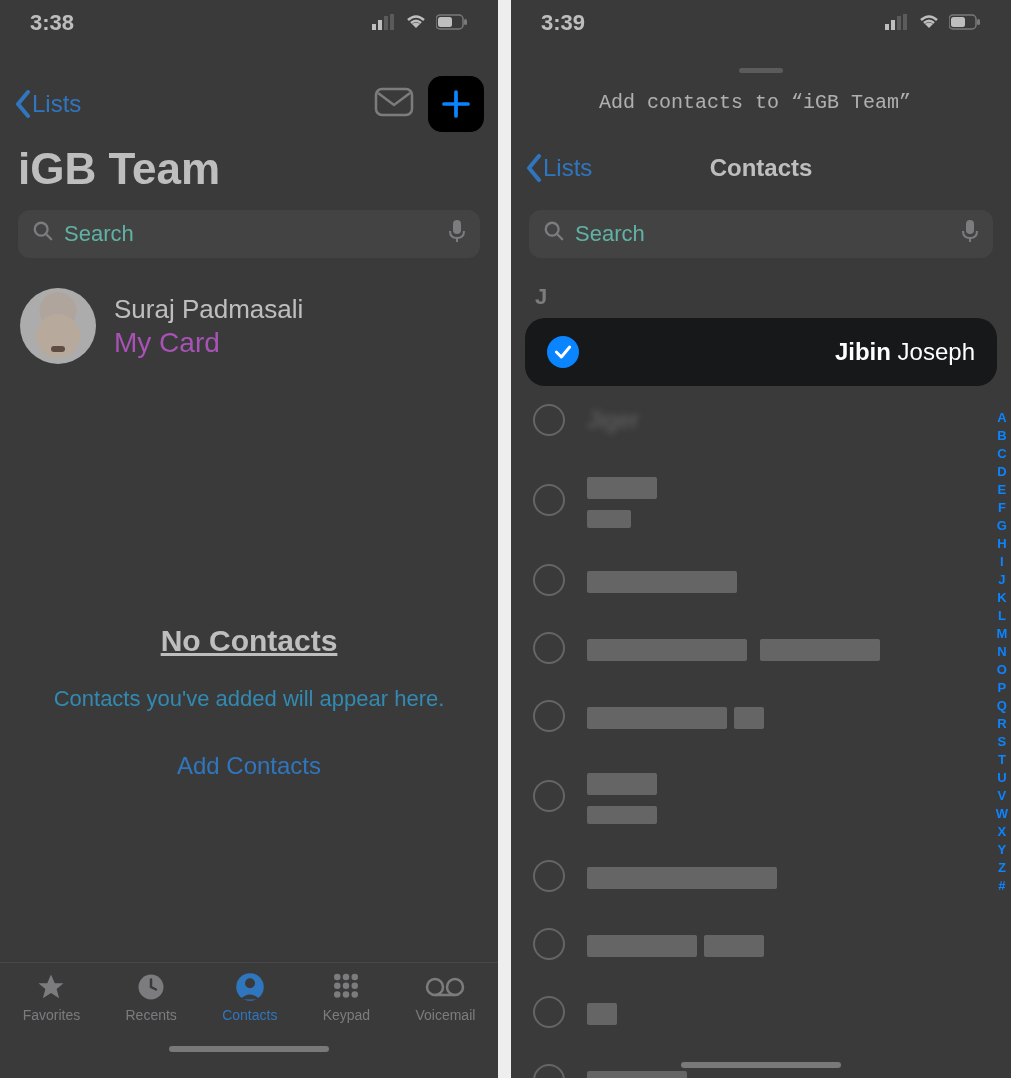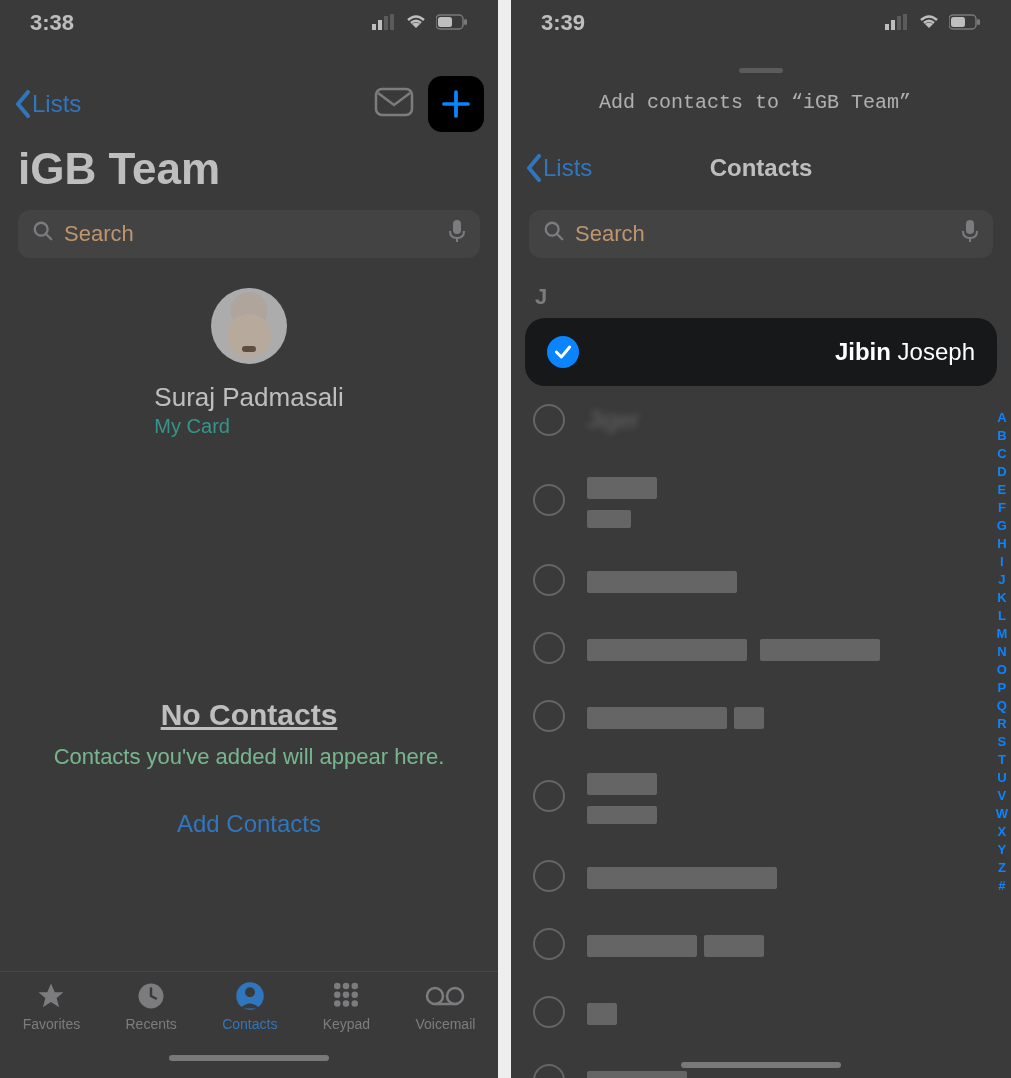--- a/index.html
+++ b/index.html
@@ -18,39 +18,39 @@
   .navrow { display:flex; align-items:center; justify-content:space-between; padding: 18px 14px 0 14px; }
   .back { display:flex; align-items:center; color:#0a84ff; font-size:24px; gap:2px; }
   .back svg { margin-right: -2px; }
   .nav-actions { display:flex; align-items:center; gap:14px; }
   .mail-icon { color:#8e8e93; }
   .plus-btn { width:56px; height:56px; border-radius:14px; background:#000; display:flex; align-items:center; justify-content:center; color:#0a84ff; position:relative; z-index:60; }
   .plus-btn svg { width:32px; height:32px; }
 
   .big-title { color:#fff; font-size:44px; font-weight:700; padding: 12px 18px 10px 18px; }
 
-  .searchbar { margin: 6px 18px 0 18px; height:48px; background:#2c2c2e; border-radius:12px; display:flex; align-items:center; padding: 0 14px; color:#fdba74; font-size:22px; gap:10px; }
+  .searchbar { margin: 6px 18px 0 18px; height:48px; background:#2c2c2e; border-radius:12px; display:flex; align-items:center; padding: 0 14px; color:#5eead4; font-size:22px; gap:10px; }
   .searchbar .sicon { flex:0 0 auto; }
   .searchbar .stext { flex:1; }
   .searchbar .mic { flex:0 0 auto; }
 
-  .mycard { display:flex; align-items:center; gap:18px; padding: 30px 20px 20px 20px; flex-direction: column; }
+  .mycard { display:flex; align-items:center; gap:18px; padding: 30px 20px 20px 20px; }
   .avatar { width:76px; height:76px; border-radius:50%; background:#777; background: radial-gradient(circle at 50% 30%, #e7d5c6 0 28%, #e0e0e0 29% 100%); display:flex; align-items:flex-end; justify-content:center; overflow:hidden; }
   .avatar-face { width:44px; height:44px; border-radius:50%; background:#f3dcc4; margin-bottom:6px; position:relative; }
   .avatar-face::after { content:""; position:absolute; left:50%; bottom:6px; transform:translateX(-50%); width:14px; height:6px; background:#5b3a29; border-radius:3px; }
   .mycard-text .name { color:#fff; font-size:26px; }
-  .mycard-text .sub { color:#14b8a6; font-size:20px; margin-top:2px; }
+  .mycard-text .sub { color:#d946ef; font-size:28px; margin-top:2px; }
 
   .empty { text-align:center; margin-top:240px; }
   .empty .t1 { color:#fff; font-size:30px; font-weight:700;text-decoration:underline; }
-  .empty .t2 { color:#86efac; font-size:22px; margin-top:12px; }
+  .empty .t2 { color:#0ea5e9; font-size:22px; margin-top:28px; }
   .empty .link { color:#0a84ff; font-size:24px; margin-top:40px; display:inline-block; }
 
   
-  .tabbar { position:absolute; bottom:7px; left:0; right:0; height:100px; background:#1c1c1e; border-top:1px solid #333; display:flex; justify-content:space-around; align-items:flex-start; padding-top:8px; }
+  .tabbar { position:absolute; bottom:16px; left:0; right:0; height:100px; background:#1c1c1e; border-top:1px solid #333; display:flex; justify-content:space-around; align-items:flex-start; padding-top:8px; }
   .tab { display:flex; flex-direction:column; align-items:center; gap:4px; color:#8e8e93; font-size:14px; }
   .tab.active { color:#0a84ff; }
   .tab .ticon { height:32px; display:flex; align-items:center; justify-content:center; }
   .home-indicator { position:absolute; bottom:10px; left:50%; transform:translateX(-50%); width:160px; height:6px; background:#888; border-radius:3px; }
 
   
   .sheet-handle { width:44px; height:5px; background:#555; border-radius:3px; margin:10px auto 0 auto; }
   .sheet-title { text-align:center; color:#e5e5e5; font-size:20px; padding:18px 12px 26px 0;font-family:Liberation Mono, monospace; }
   .navrow2 { display:flex; align-items:center; justify-content:space-between; padding: 0 14px; position:relative; height:56px; }
   .navrow2 .center-title { position:absolute; left:50%; transform:translateX(-50%); color:#fff; font-size:24px; font-weight:600; }

